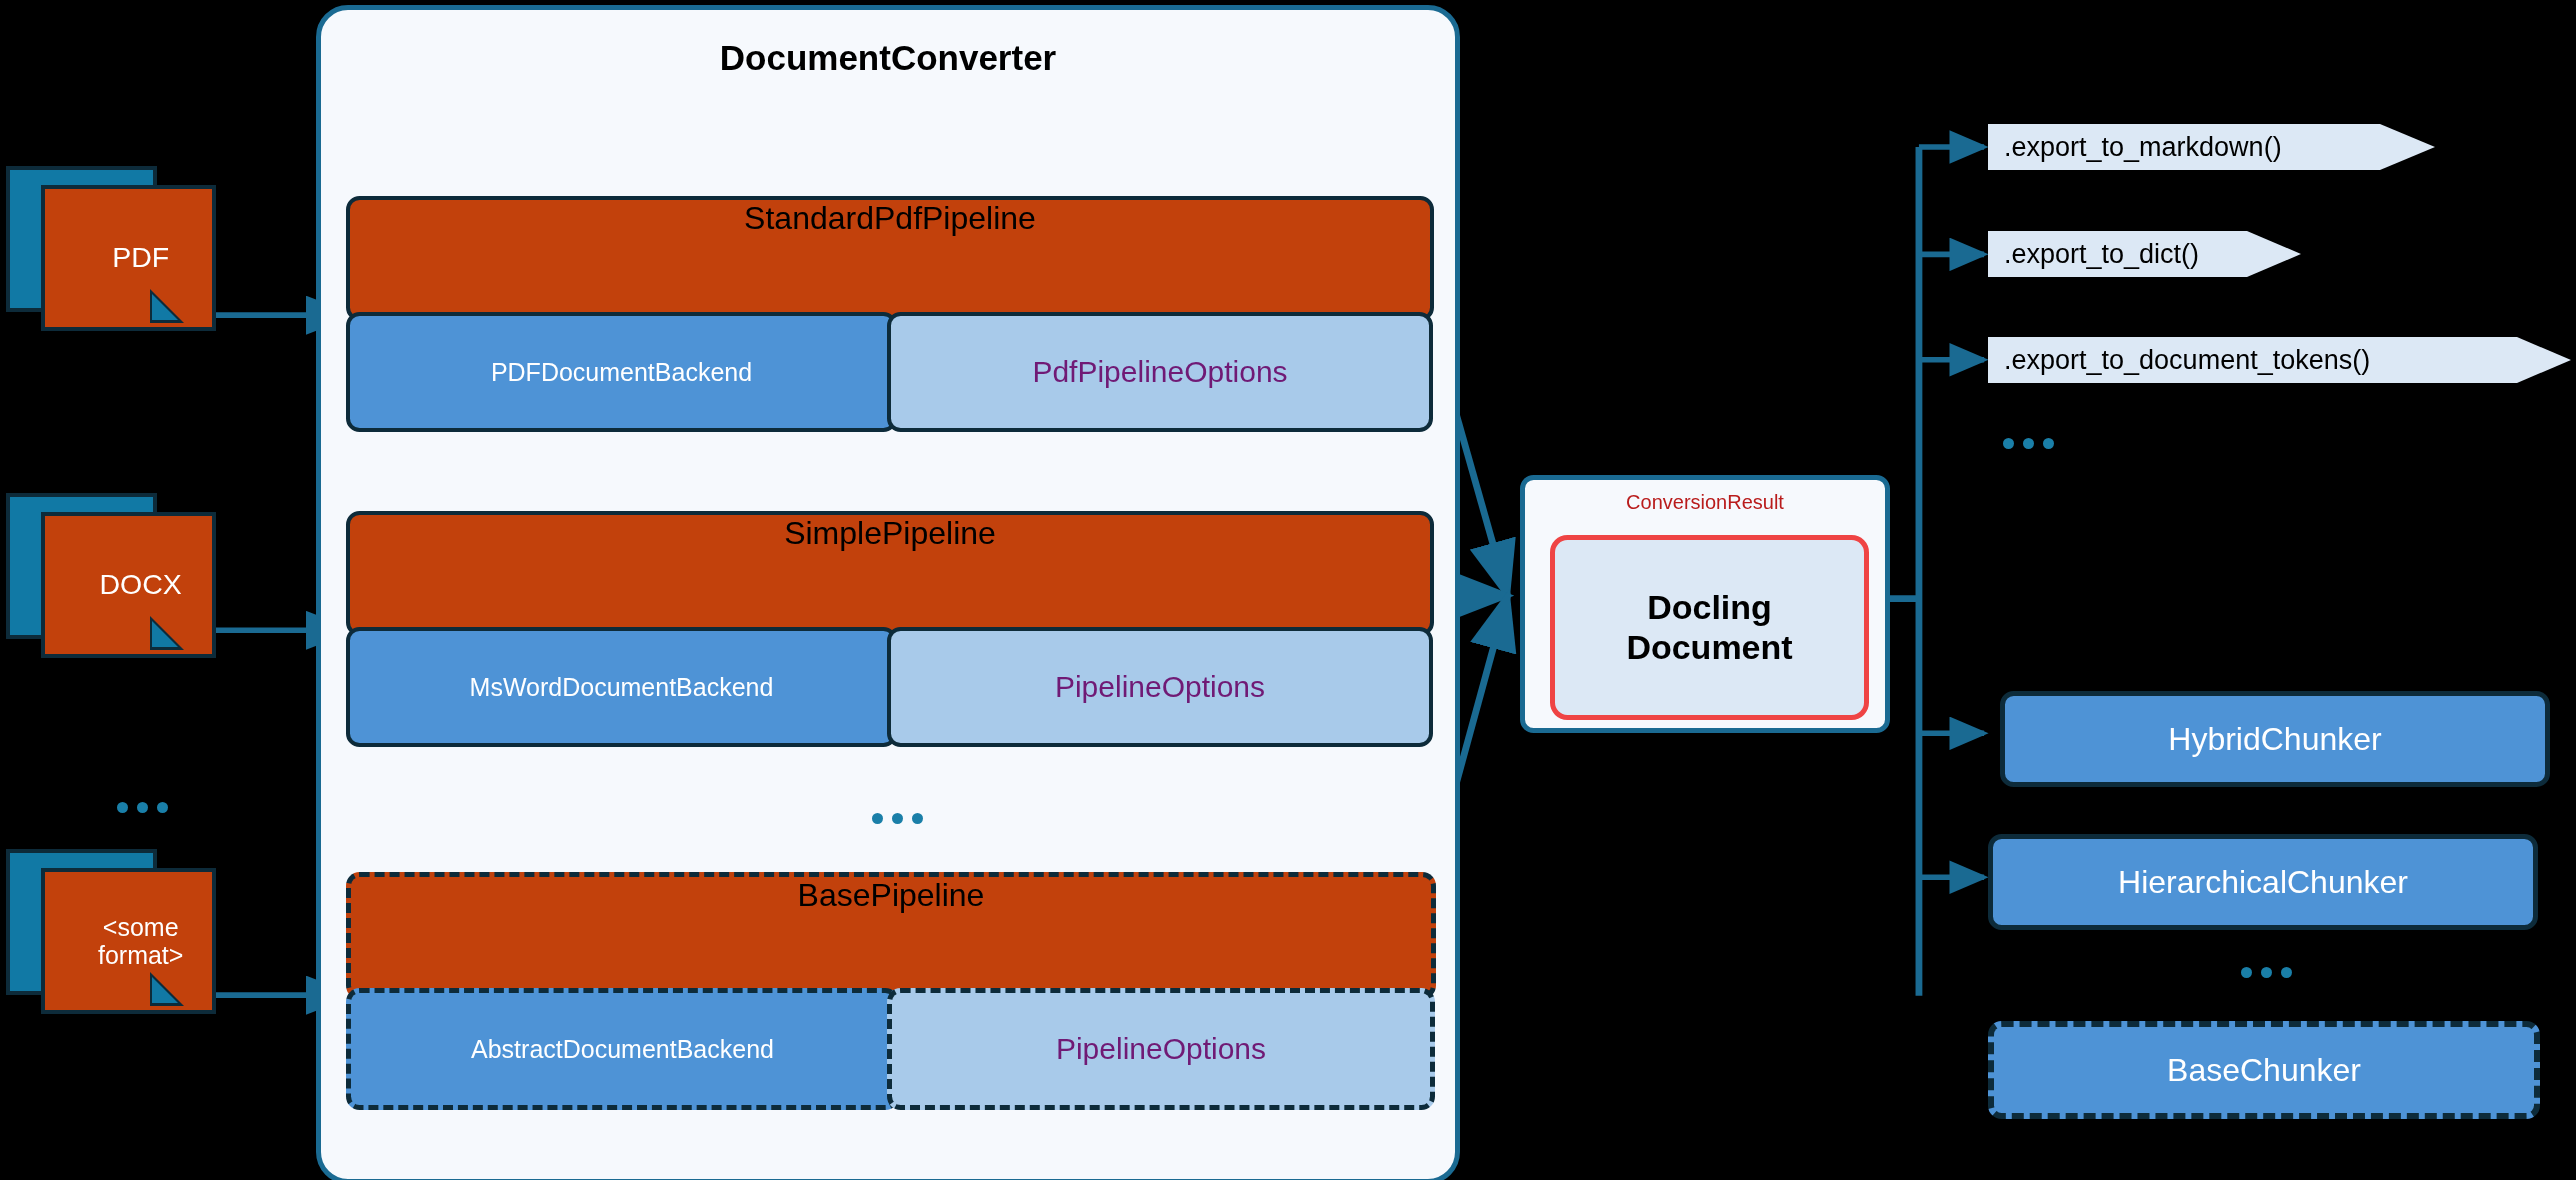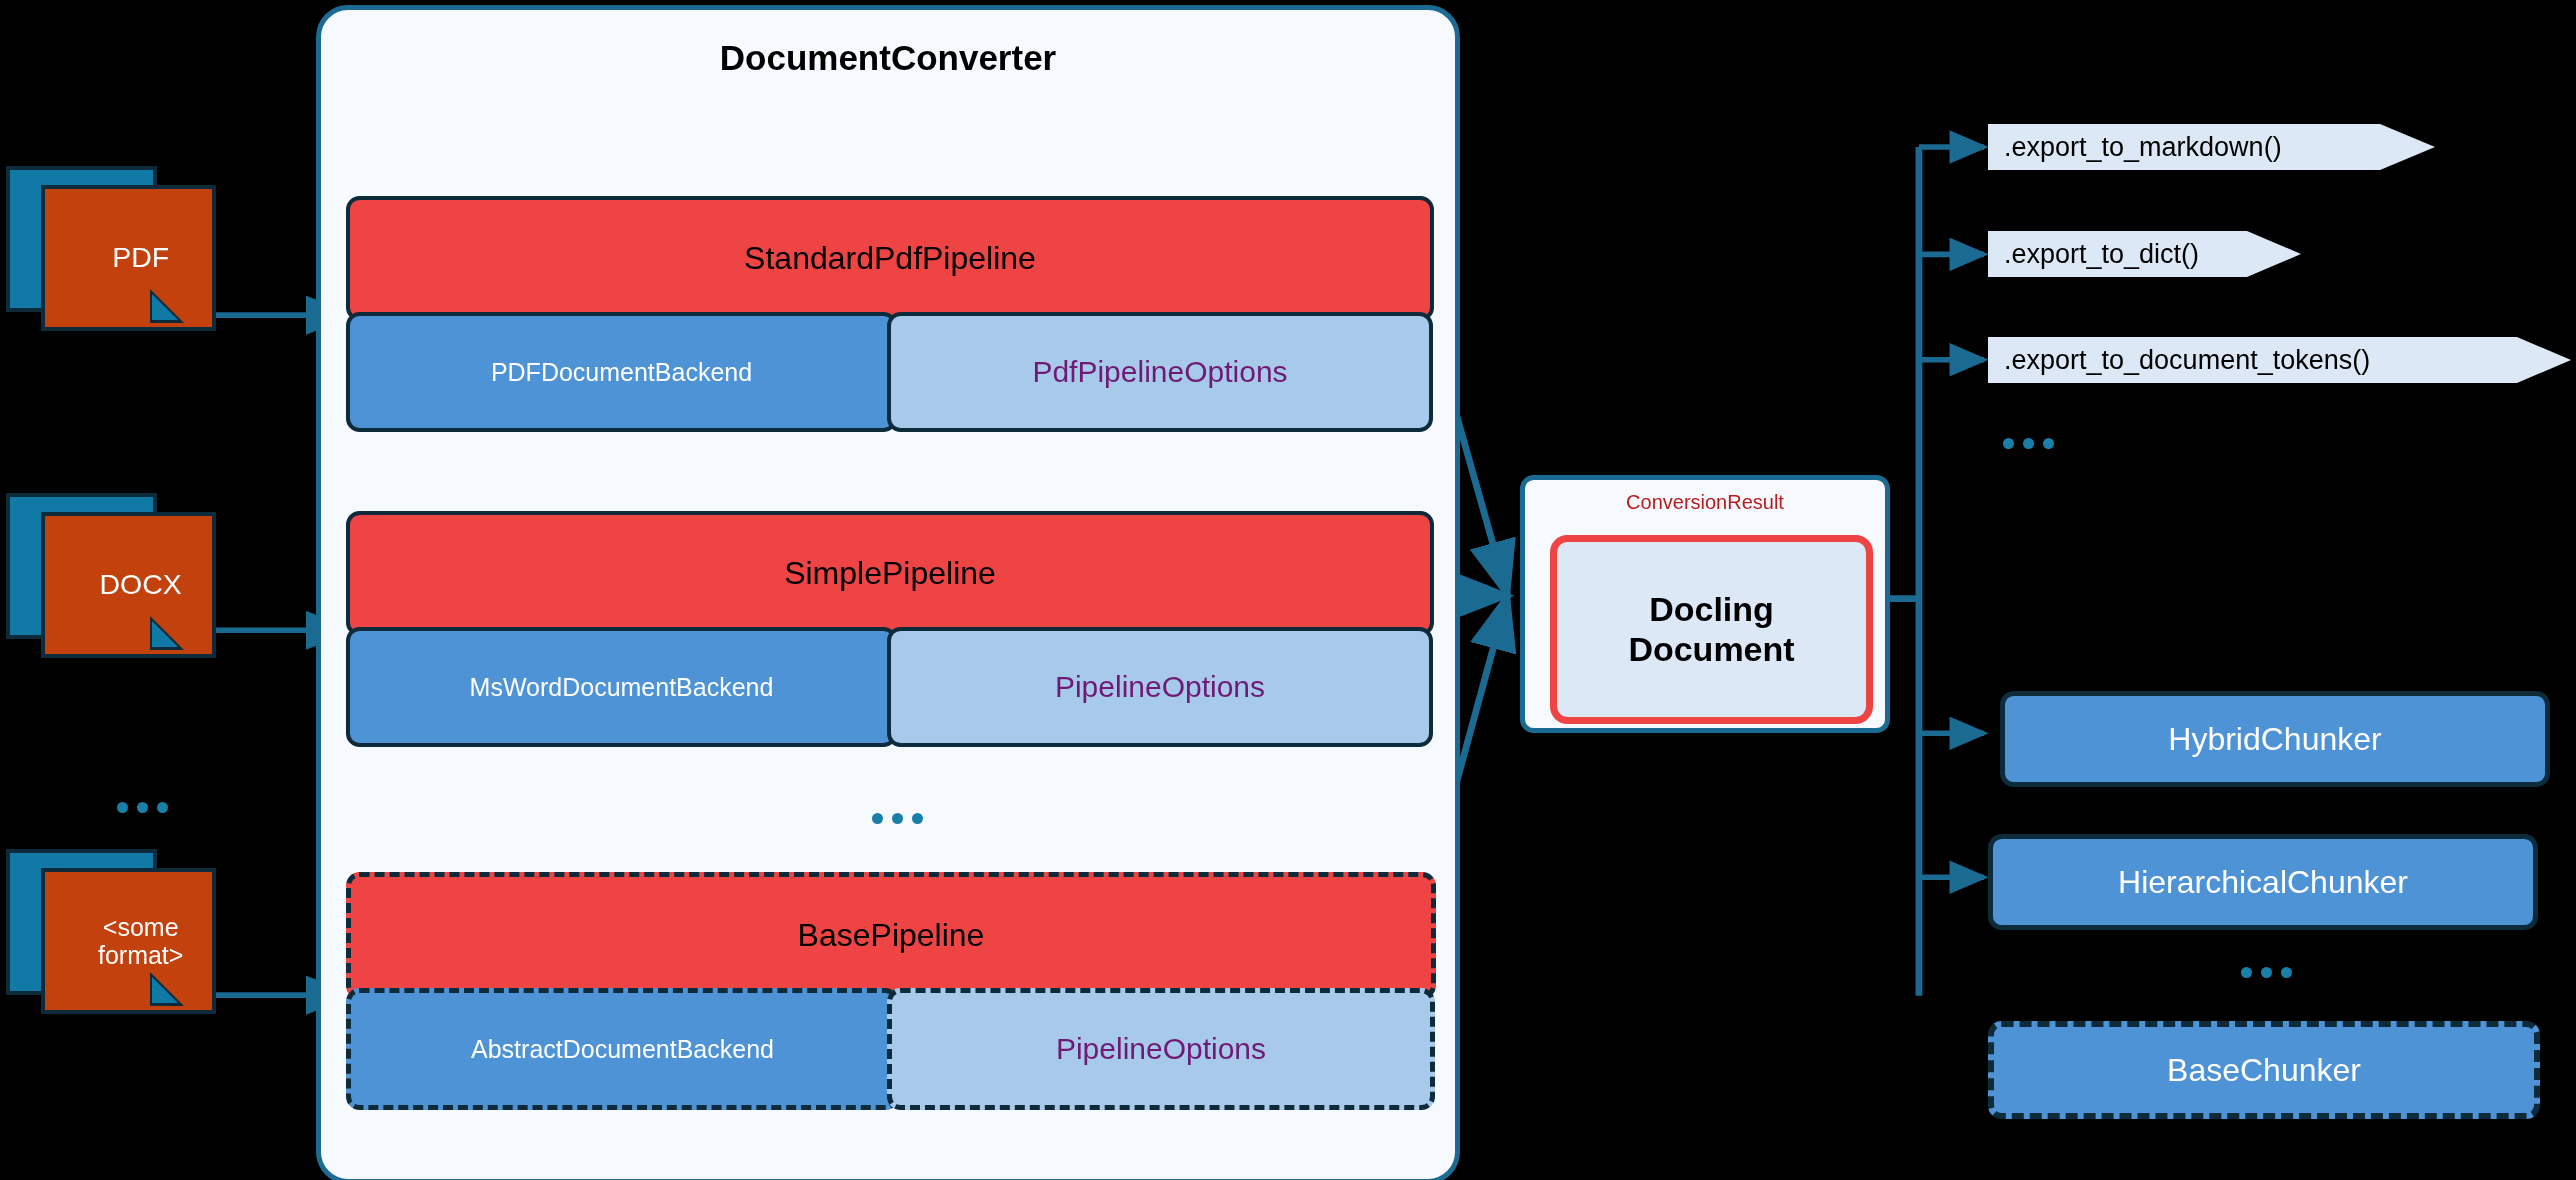--- a/index.html
+++ b/index.html
@@ -15,22 +15,22 @@
   .doc-fold{position:absolute;width:0;height:0;}
 
   
   #converter-panel{
     position:absolute;left:316px;top:5px;width:1134px;height:1169px;
     background:#f6f9fd;border:5.6px solid #1a6a92;border-radius:32px;}
   #converter-title{position:absolute;left:0;top:28px;width:100%;text-align:center;
     font-size:35px;font-weight:bold;color:#000;}
 
   
-  .pipe-head{position:absolute;background:#ef4444;border:4.3px solid #0d2b3a;
-    border-radius:13.6px;display:flex;align-items:center;justify-content:center;
+  .pipe-head{position:absolute;background:#c2410c;border:4.3px solid #0d2b3a;
+    border-radius:13.6px;display:flex;justify-content:center;
     font-size:32px;color:#000;}
   .pipe-head.dash{border-style:dashed;border-width:5.6px;}
   .pipe-backend{position:absolute;background:#4e93d6;border:4.3px solid #0d2b3a;
     border-radius:13.6px;display:flex;align-items:center;justify-content:center;
     font-size:25px;color:#fff;}
   .pipe-backend.dash{border-style:dashed;border-width:5.6px;}
   .pipe-options{position:absolute;background:#a8caea;border:4.3px solid #0d2b3a;
     border-radius:13.6px;display:flex;align-items:center;justify-content:center;
     font-size:30px;color:#701a75;}
   .pipe-options.dash{border-style:dashed;border-width:5.6px;}
@@ -38,21 +38,21 @@
   
   .dots{position:absolute;display:flex;gap:8.7px;align-items:center;}
   .dots i{display:block;width:11.2px;height:11.2px;border-radius:50%;background:#1a7fa8;}
 
   
   #conversion-result{position:absolute;left:1520px;top:475px;width:360px;height:248px;
     background:#f6f9fd;border:5px solid #1a6a92;border-radius:13.6px;}
   #conversion-result-label{position:absolute;left:0;top:11.2px;width:100%;
     text-align:center;font-size:20px;color:#b91c1c;}
   #docling-document{position:absolute;left:25px;top:55px;width:309px;height:175px;
-    background:#dce8f5;border:7px solid #ef4444;border-radius:17.4px;
+    background:#dce8f5;border:5px solid #ef4444;border-radius:17.4px;
     display:flex;align-items:center;justify-content:center;text-align:center;
     font-size:34px;font-weight:bold;color:#000;line-height:1.16;}
 
   
   .export-chip{position:absolute;height:46px;background:#dce8f5;
     display:flex;align-items:center;color:#000;font-size:27px;
     padding-left:16px;box-sizing:border-box;}
 
   
   .chunker{position:absolute;background:#4e93d6;border:5px solid #0d2b3a;

